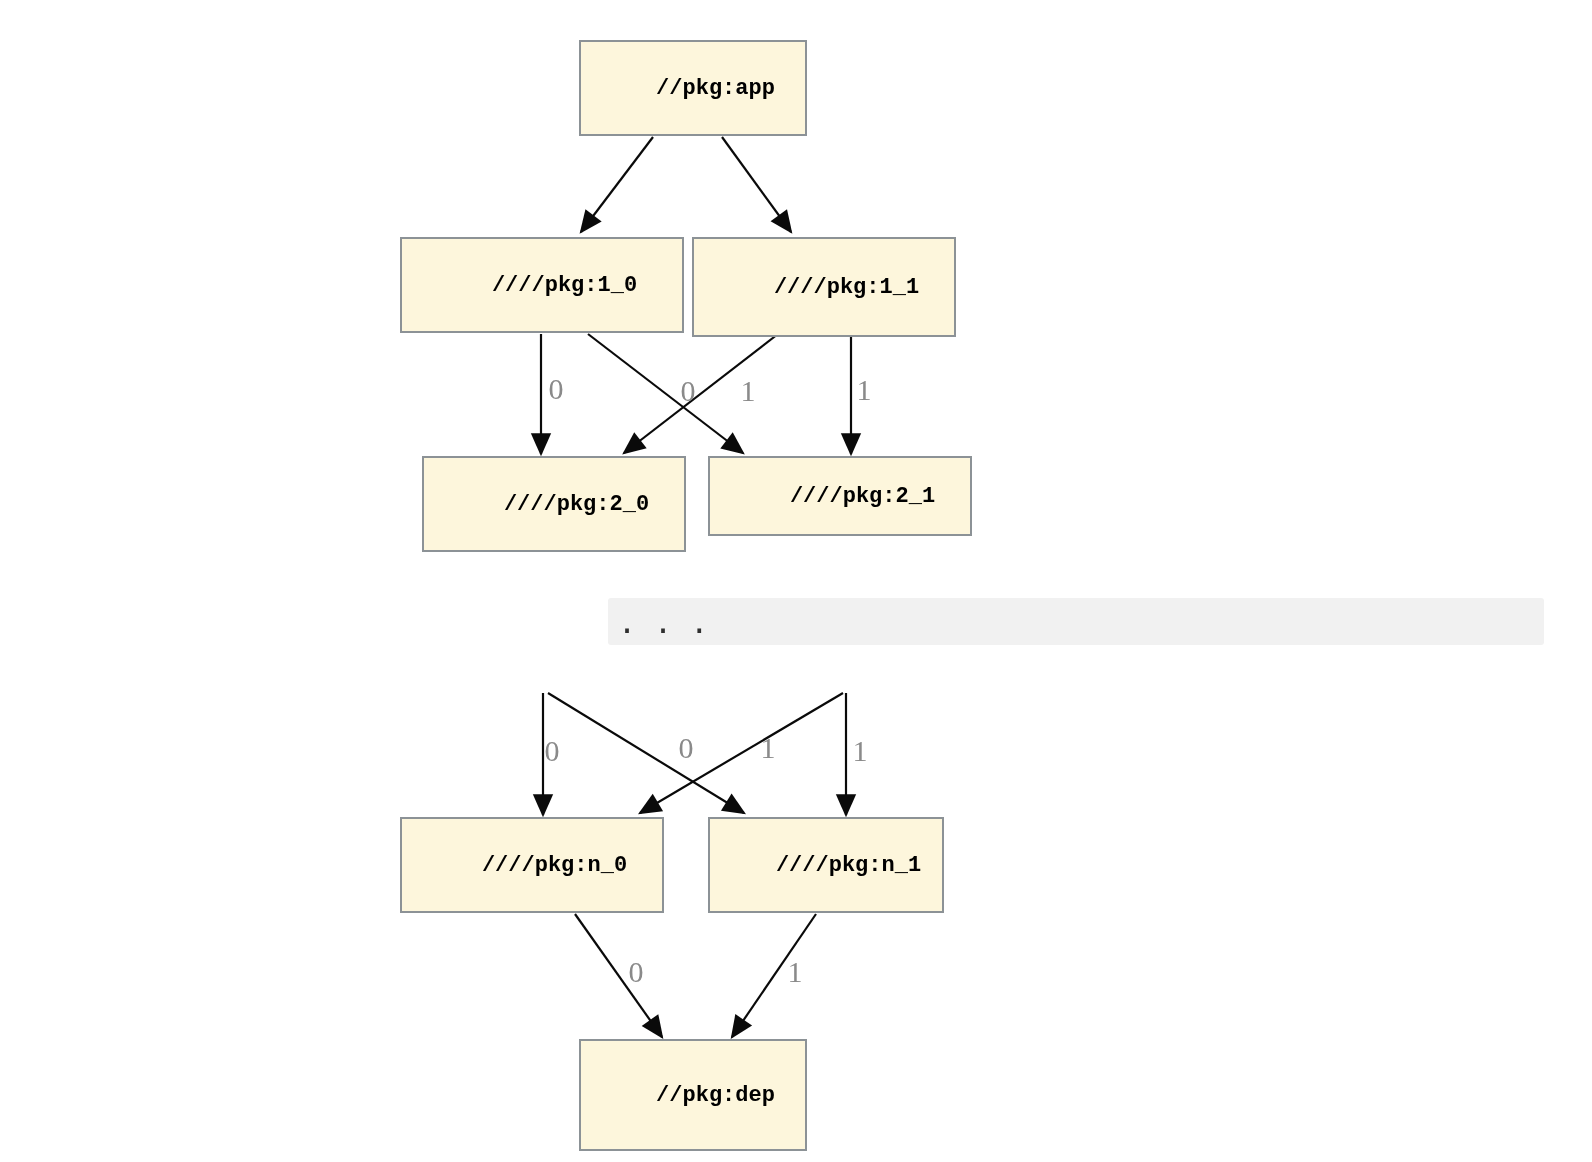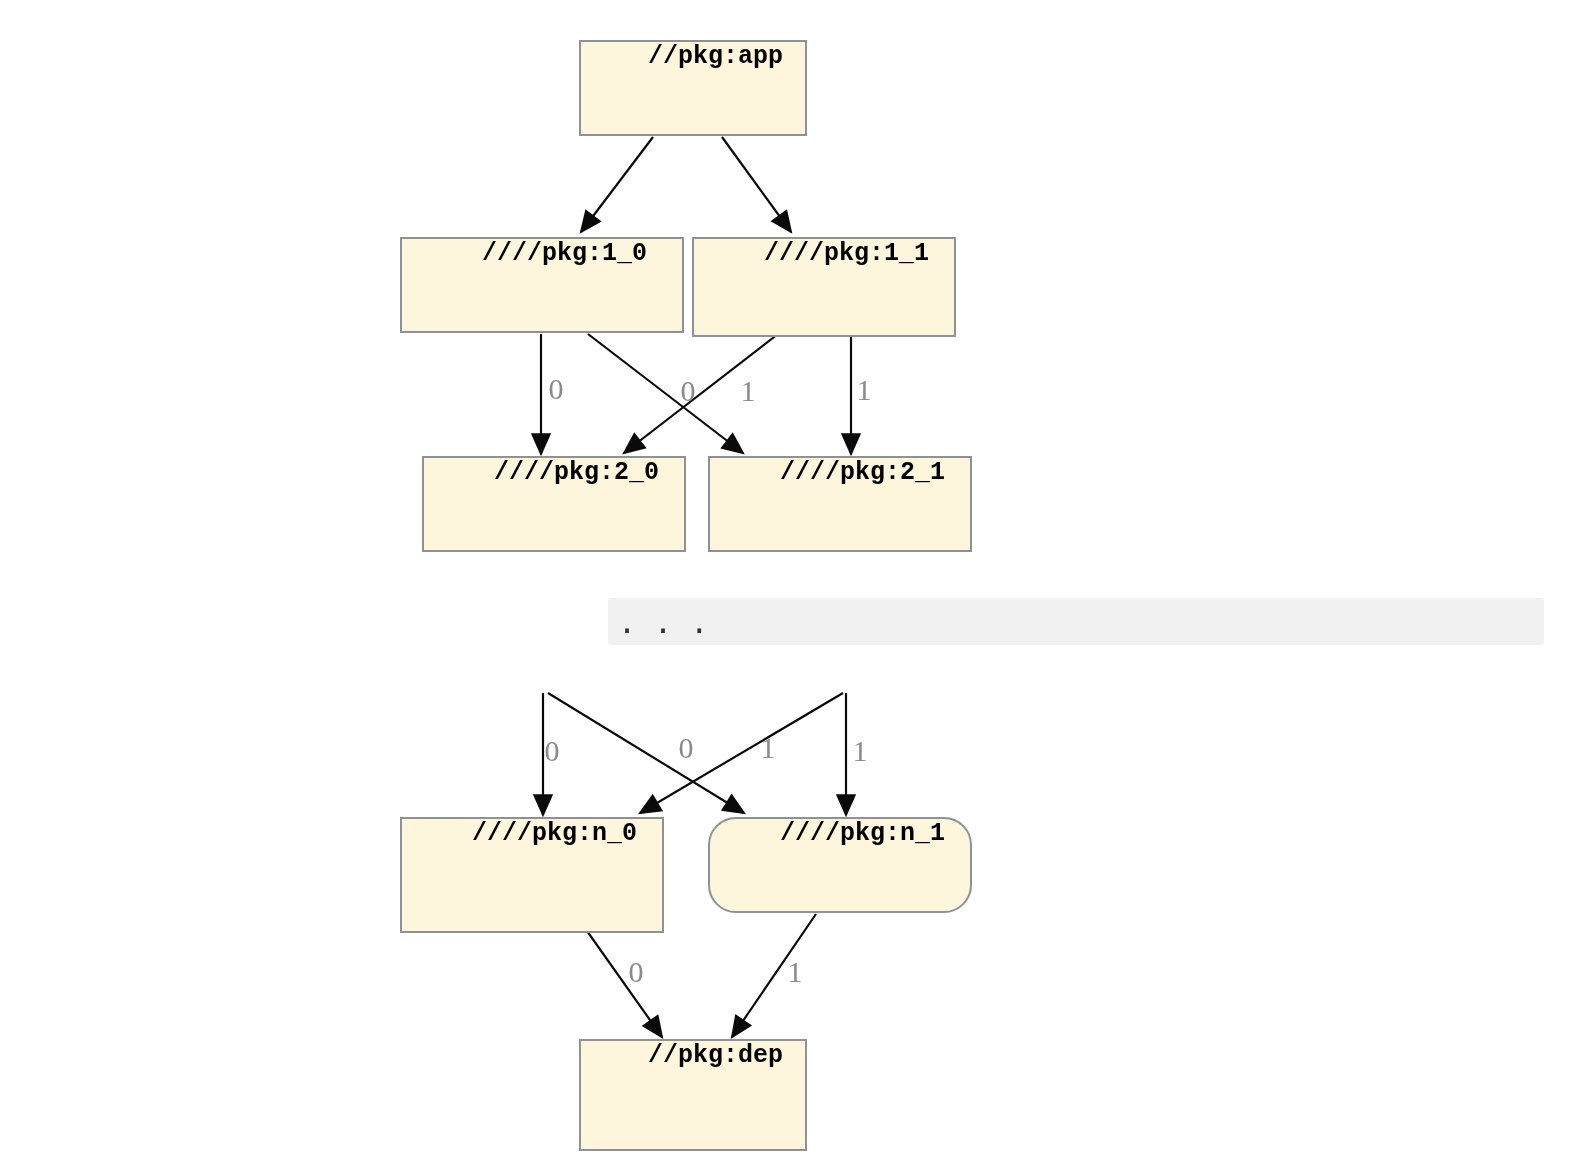--- a/index.html
+++ b/index.html
@@ -27,24 +27,24 @@
   svg.edge-layer line{
     stroke:var(--edge-color);
     stroke-width:2.2;
   }
   svg.edge-layer .ah{fill:var(--edge-color);}
   .node{
     position:absolute;
     background:var(--node-fill);
     border:2px solid var(--node-border);
     box-sizing:border-box;
-    display:flex;justify-content:center;
+    display:flex;align-items:center;justify-content:center;
     font-family:"Liberation Mono","DejaVu Sans Mono",monospace;
     font-weight:700;
-    font-size:25px;
+    font-size:22px;
     color:var(--node-text);
     white-space:nowrap;
     padding-left:45px;
   }
   .edge-label{
     position:absolute;
     transform:translate(-50%,-50%);
     font-family:"Liberation Serif","DejaVu Serif",serif;
     font-size:30px;
     line-height:1;
@@ -99,27 +99,27 @@
       </div>
       <div class="node" style="left: 400px; top: 237px; width: 284px; height: 96px;">
         <span>////pkg:1_0</span>
       </div>
       <div class="node" style="left: 692px; top: 237px; width: 264px; height: 100px;">
         <span>////pkg:1_1</span>
       </div>
       <div class="node" style="left: 422px; top: 456px; width: 264px; height: 96px;">
         <span>////pkg:2_0</span>
       </div>
-      <div class="node" style="left: 708px; top: 456px; width: 264px; height: 96px;">
+      <div class="node" style="left: 708px; top: 456px; width: 264px; height: 80px;">
         <span>////pkg:2_1</span>
       </div>
-      <div class="node" style="left: 400px; top: 817px; width: 264px; height: 116px;">
+      <div class="node" style="left: 400px; top: 817px; width: 264px; height: 96px;">
         <span>////pkg:n_0</span>
       </div>
-      <div class="node" style="left: 708px; top: 817px; width: 264px; height: 96px; border-radius: 28px;">
+      <div class="node" style="left: 708px; top: 817px; width: 236px; height: 96px;">
         <span>////pkg:n_1</span>
       </div>
       <div class="node" style="left: 579px; top: 1039px; width: 228px; height: 112px;">
         <span>//pkg:dep</span>
       </div>
     </div>
   <div id="edge-label-layer">
       <div class="edge-label" style="left: 556px; top: 389px;">0</div>
       <div class="edge-label" style="left: 688px; top: 391px;">0</div>
       <div class="edge-label" style="left: 748px; top: 391px;">1</div>

